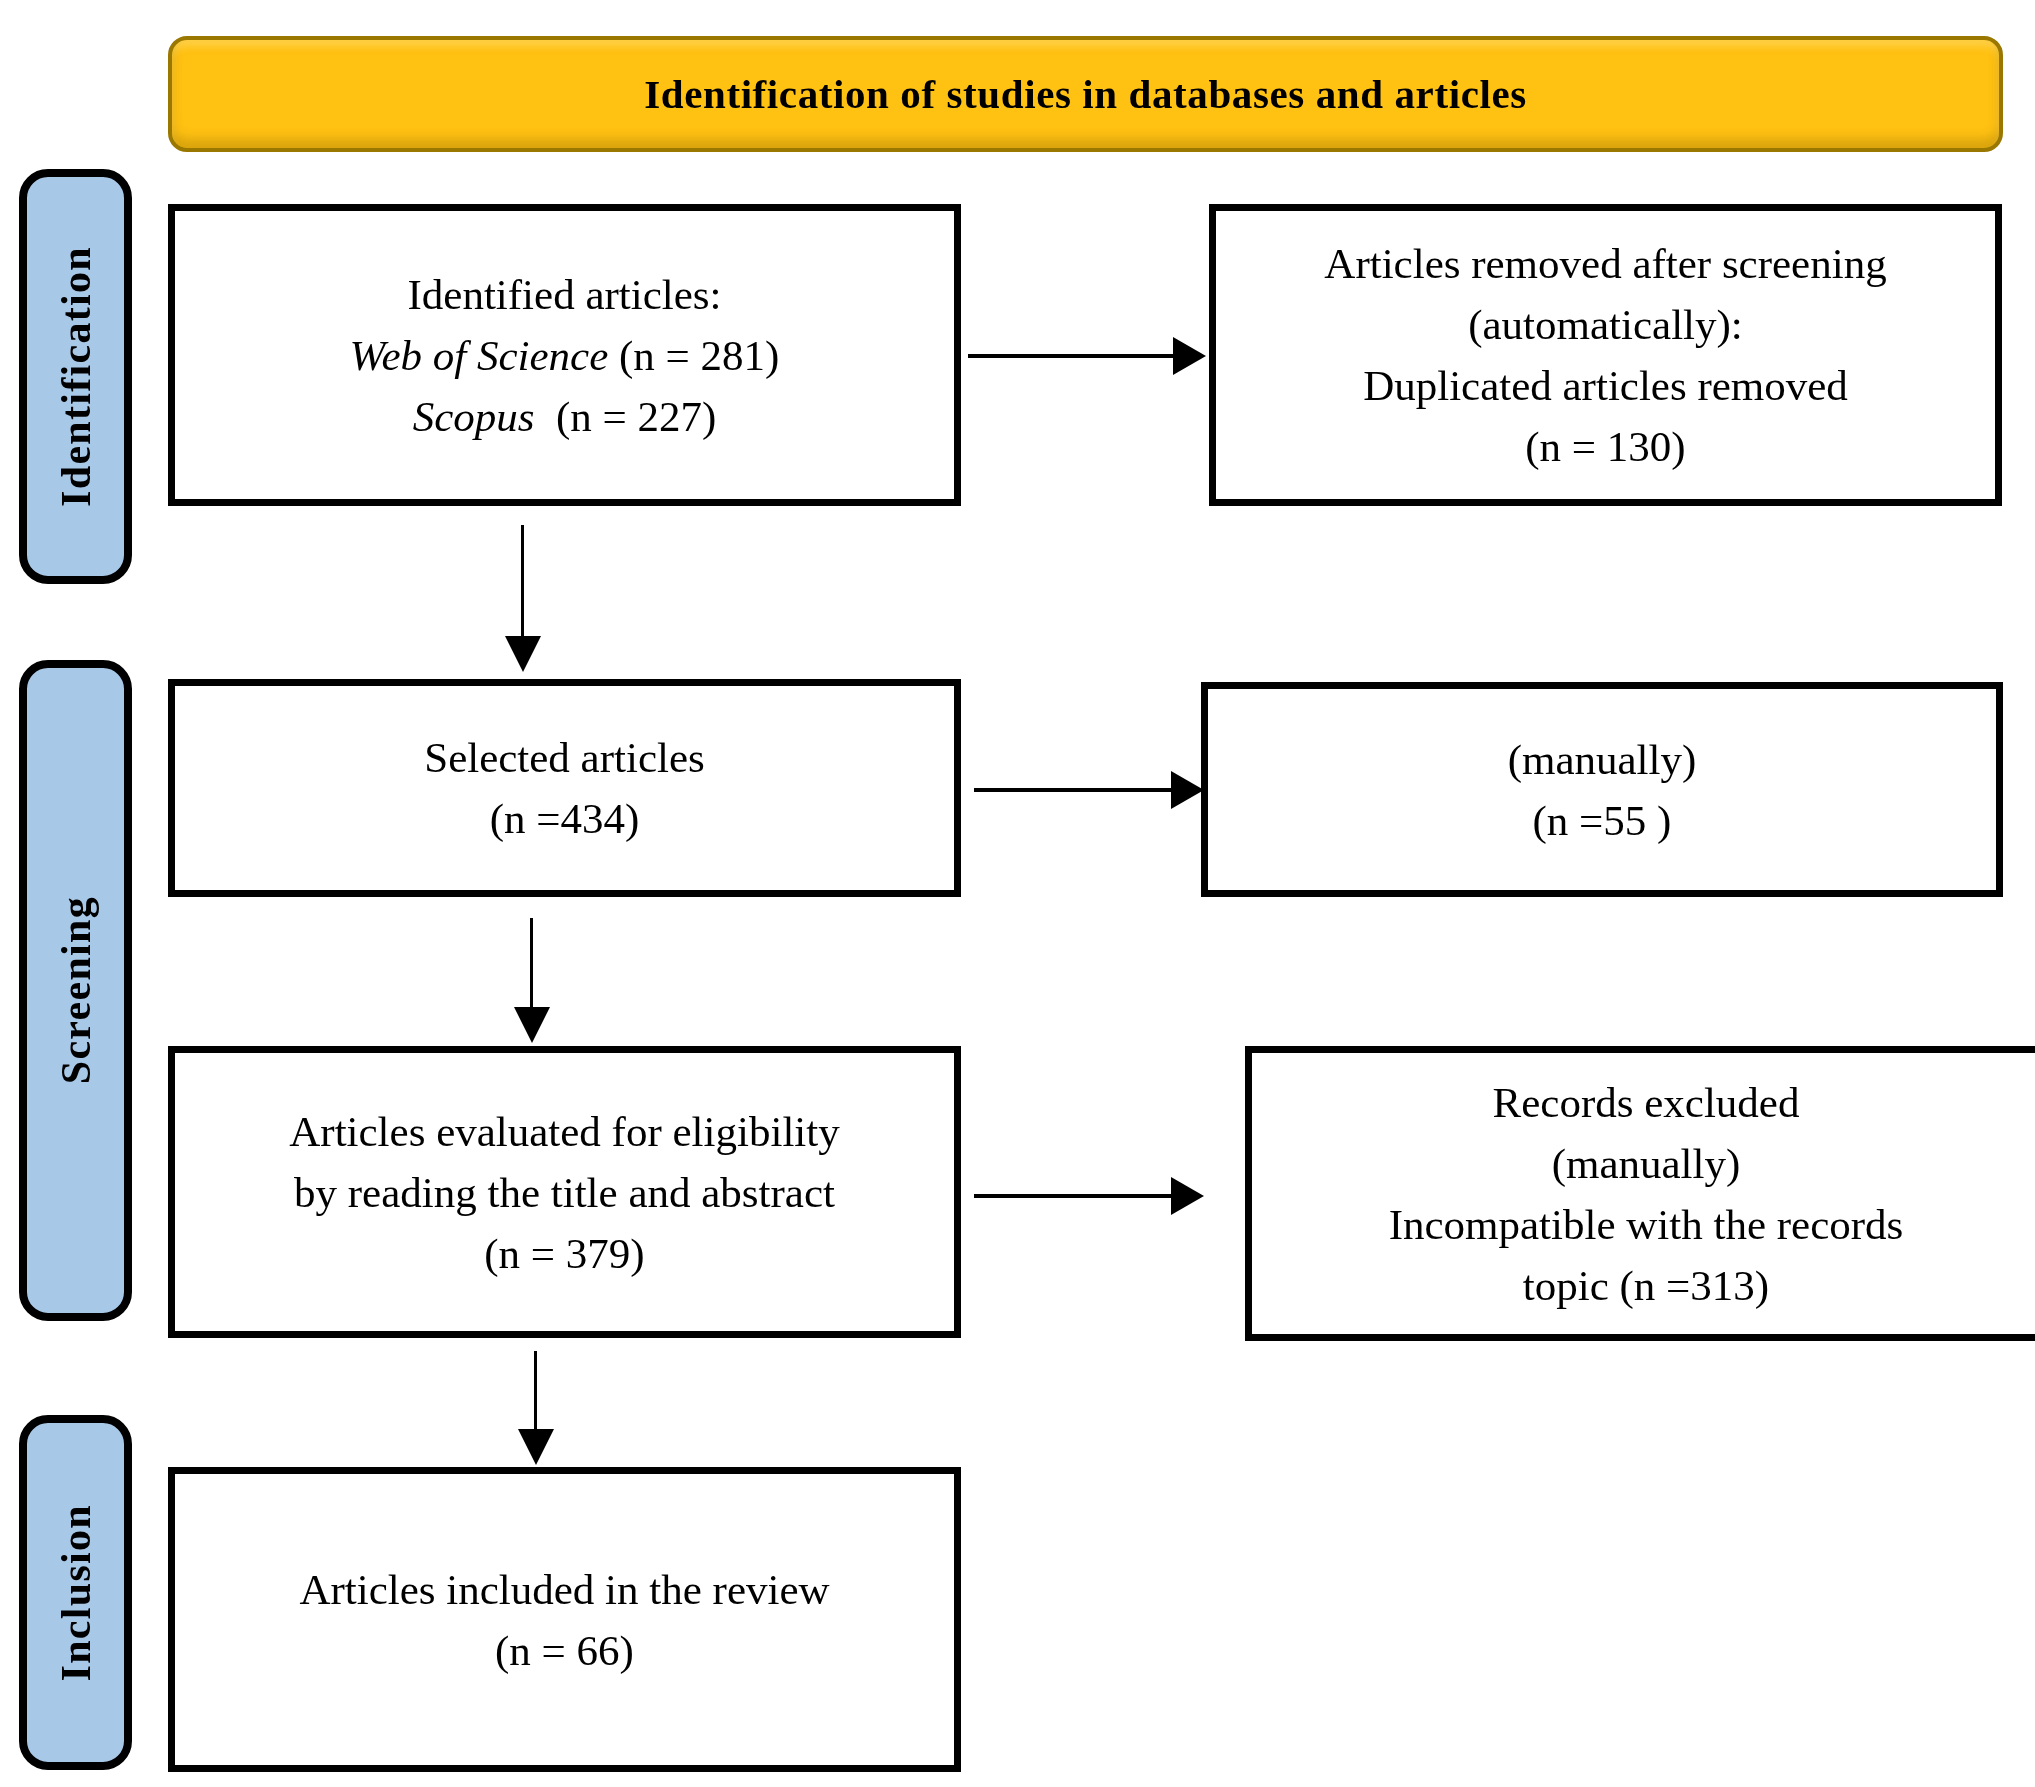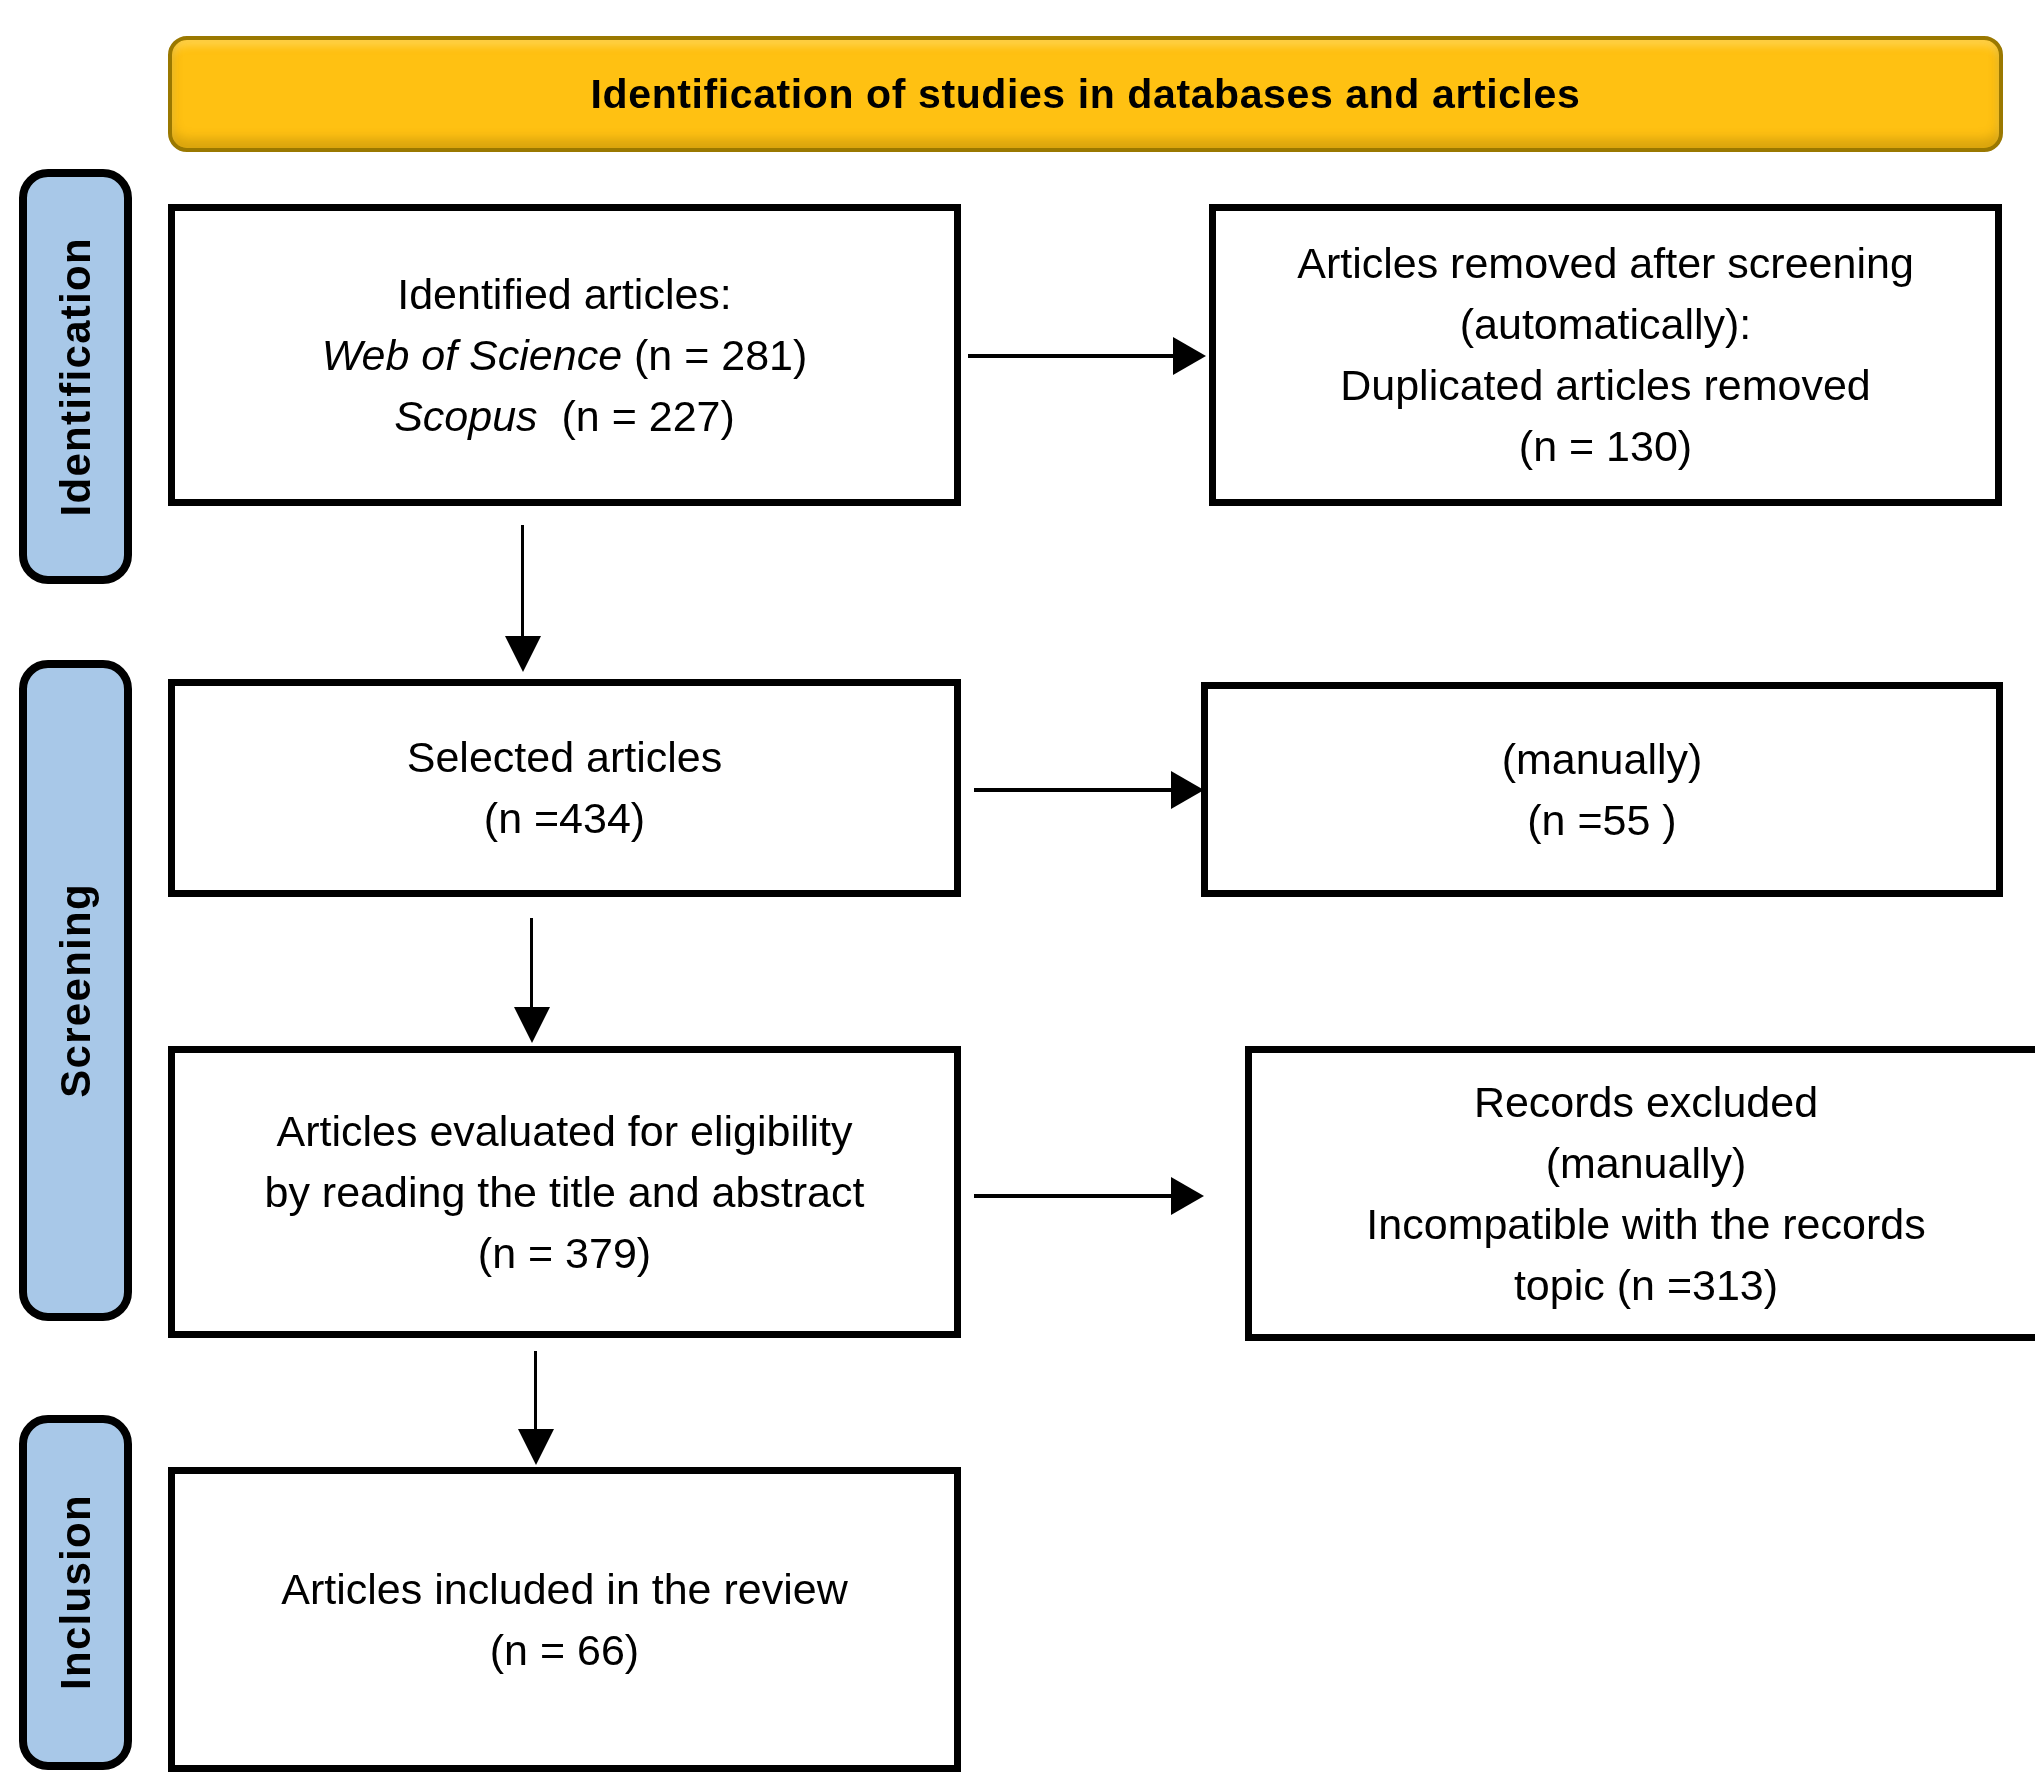--- a/index.html
+++ b/index.html
@@ -1,20 +1,20 @@
 <!DOCTYPE html>
 <html style="--banner-fill: #FFC112; --banner-border: #9A7800; --stage-fill: #A8C8E8; --stage-border: #000000; --box-fill: #FFFFFF; --box-border: #000000; --arrow: #000000; --background: #FFFFFF;font-size:10.2px"><head>
 <meta charset="utf-8">
 <style>
   html,body{margin:0;padding:0;background:#fff;}
   .canvas{
     position:relative;
     width:2035px;height:1787px;
     background:var(--background,#fff);
-    font-family:Liberation Sans, sans-serif;
+    font-family:Liberation Serif, serif;
     color:#000;
     overflow:hidden;
   }
   
   .banner{
     position:absolute;left:168px;top:36px;width:1835px;height:116px;
     background:var(--banner-fill,#FFC112);
     border:4.5px solid var(--banner-border,#9A7800);
     border-radius:19px;
     box-sizing:border-box;

